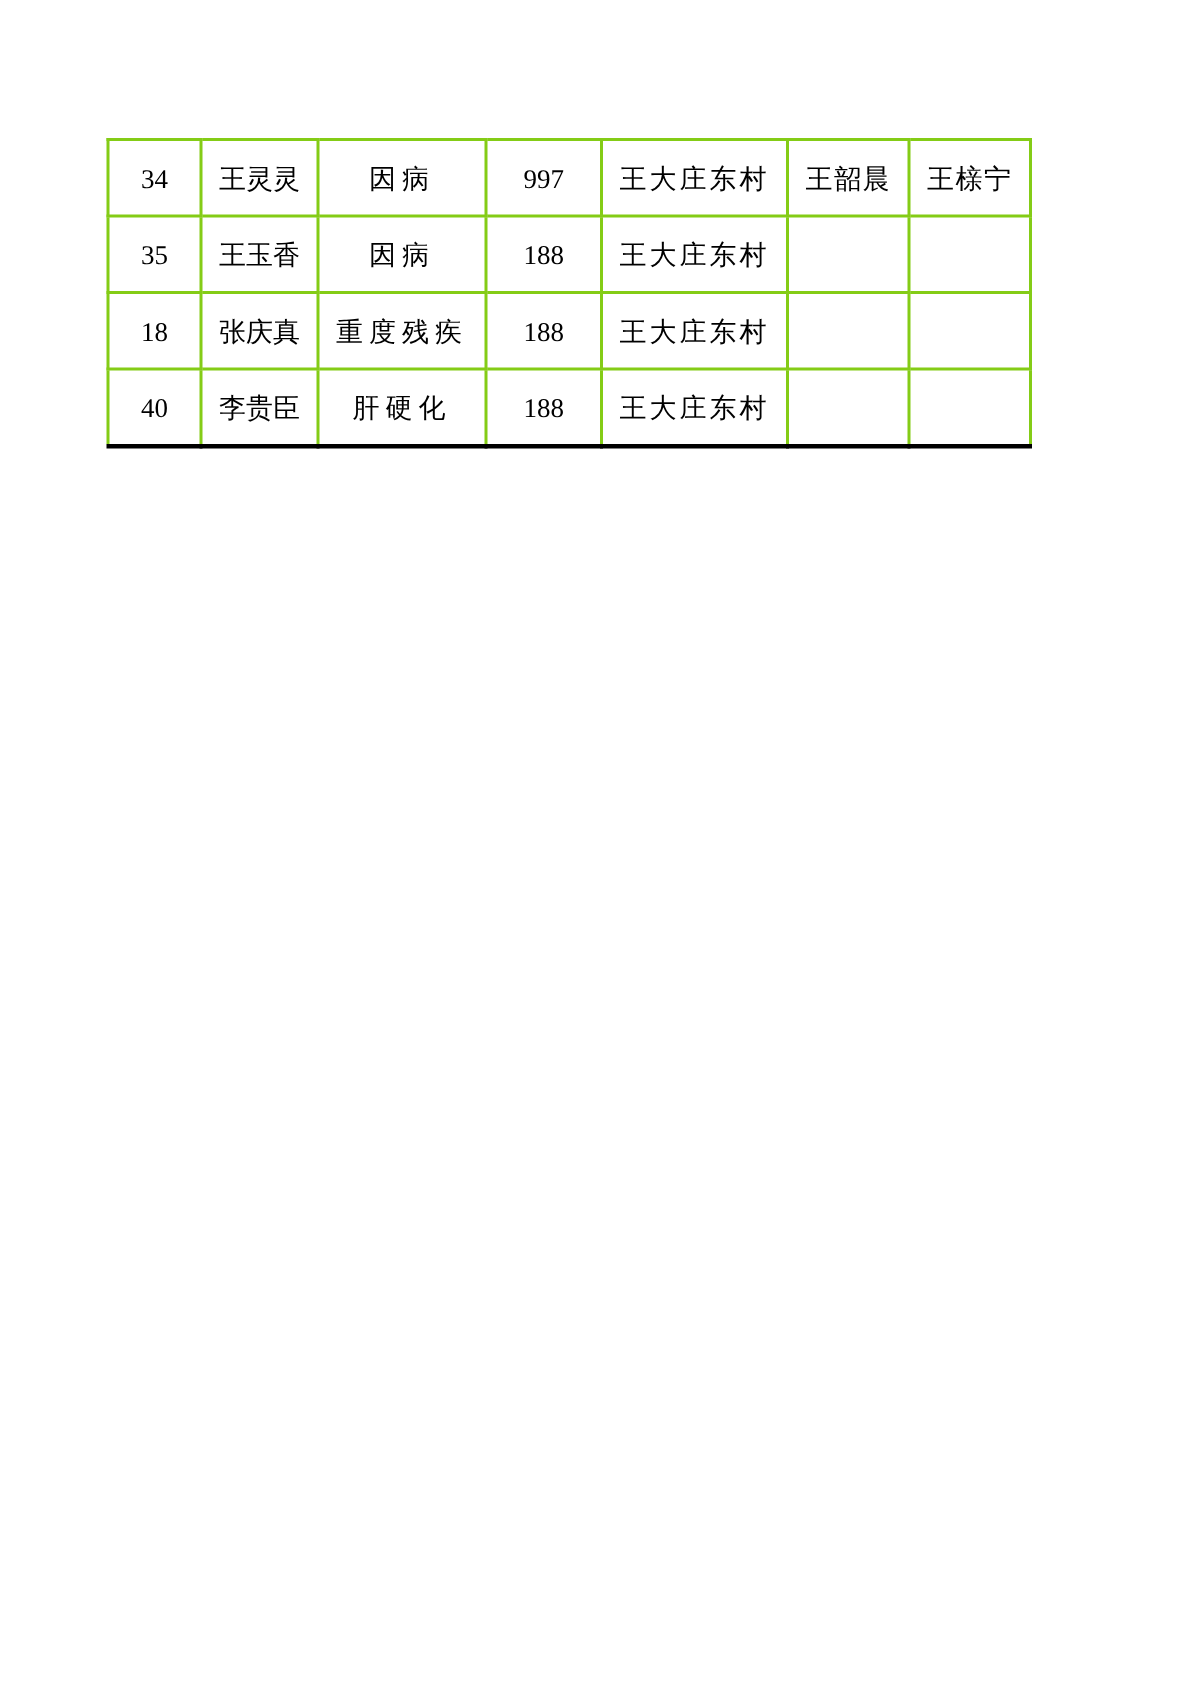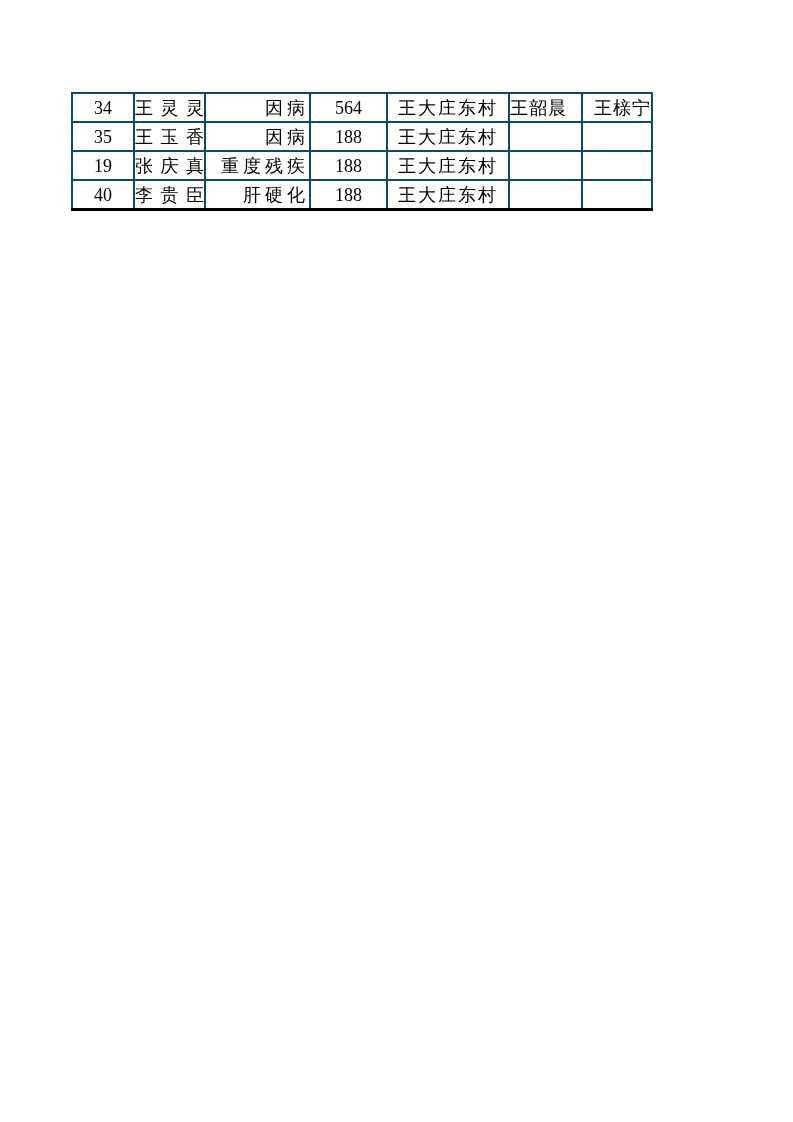--- a/index.html
+++ b/index.html
@@ -19,41 +19,41 @@
   table.grid {
     position: absolute;
     left: 71px;
     top: 92px;
     border-collapse: collapse;
     table-layout: fixed;
     border: 2px solid #000000;
     border-bottom-width: 3px;
   }
   table.grid td {
-    border: 2px solid #0c4a6e;
+    border: 2px solid #84cc16;
     height: 27px;
-    padding: 0;
+    padding: 11px;
     font-size: 18px;
     line-height: 26px;
     white-space: nowrap;
     overflow: visible;
     vertical-align: middle;
   }
   
   col.c1 { width: 62px; }
   col.c2 { width: 71px; }
   col.c3 { width: 105px; }
   col.c4 { width: 77px; }
   col.c5 { width: 122px; }
   col.c6 { width: 73px; }
   col.c7 { width: 70px; }
   
   td.c1 { text-align: center; }
   td.c2 { text-align: justify; text-align-last: justify; padding: 0 2px; }
-  td.c3 { text-align: right; letter-spacing: 4px; }
+  td.c3 { text-align: center; letter-spacing: 4px; }
   td.c4 { text-align: center; }
   td.c5 { text-align: center; letter-spacing: 2px; margin-top: 17px; }
   td.c6 { text-align: left; letter-spacing: 1px; }
   td.c7 { text-align: right; letter-spacing: 1px; }
 </style>
 </head>
 <body>
 
 <div class="page">
   <table class="grid">
@@ -64,36 +64,36 @@
         <col class="c4">
       <col class="c5">
         <col class="c6">
         <col class="c7">
     </colgroup>
     <tbody>
         <tr>
     <td class="c1">34</td>
     <td class="c2">王灵灵</td>
     <td class="c3">因病</td>
-    <td class="c4">564</td>
+    <td class="c4">997</td>
     <td class="c5">王大庄东村</td>
     <td class="c6">王韶晨</td>
     <td class="c7">王榇宁</td>
   </tr>
         <tr>
     <td class="c1">35</td>
     <td class="c2">王玉香</td>
     <td class="c3">因病</td>
     <td class="c4">188</td>
     <td class="c5">王大庄东村</td>
     <td class="c6"></td>
     <td class="c7"></td>
   </tr>
         <tr>
-    <td class="c1">19</td>
+    <td class="c1">18</td>
     <td class="c2">张庆真</td>
     <td class="c3">重度残疾</td>
     <td class="c4">188</td>
     <td class="c5">王大庄东村</td>
     <td class="c6"></td>
     <td class="c7"></td>
   </tr>
         <tr>
     <td class="c1">40</td>
     <td class="c2">李贵臣</td>

